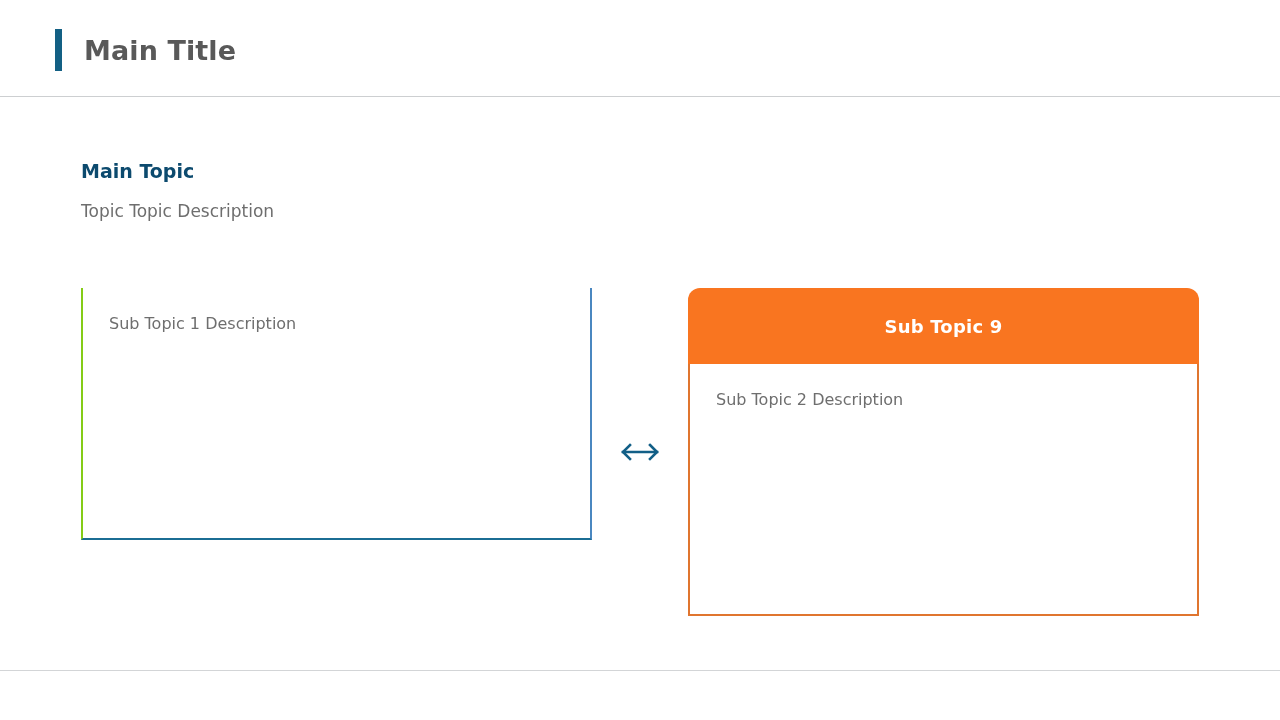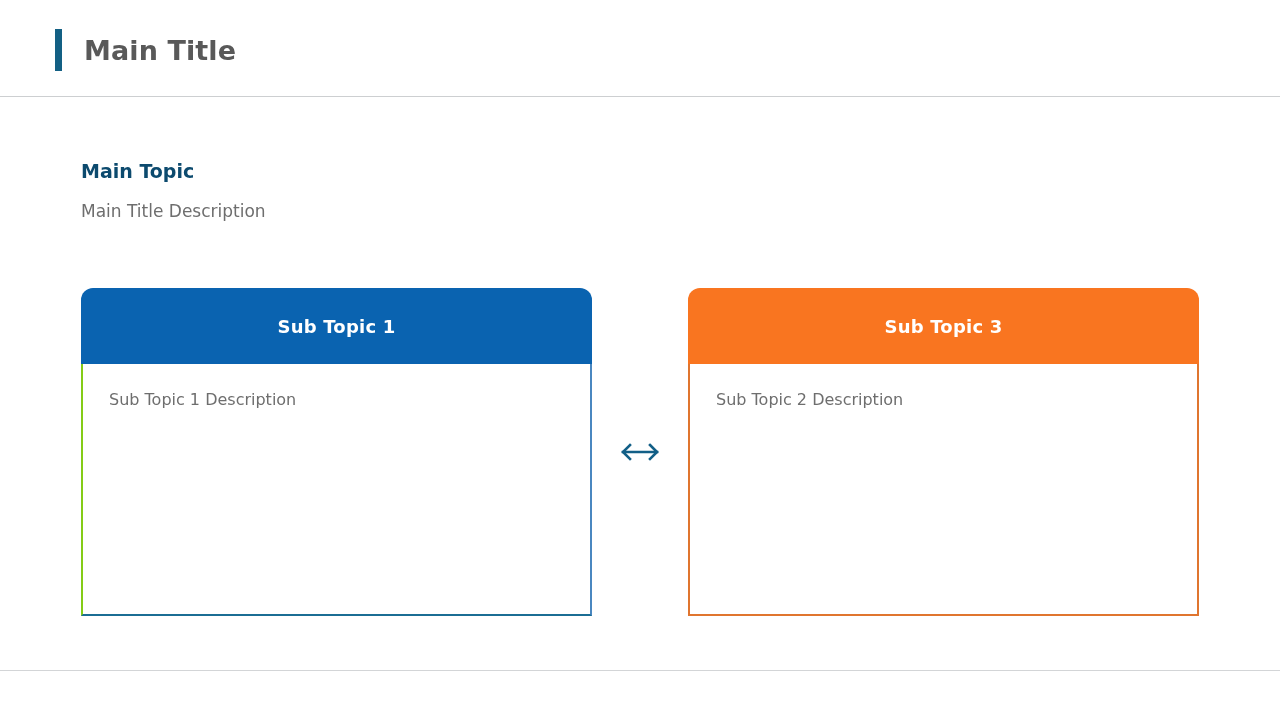--- a/index.html
+++ b/index.html
@@ -161,37 +161,34 @@
 <div class="slide-header">
   <div class="title-row">
     <div class="title-accent"></div>
     <div class="main-title">Main Title</div>
   </div>
 </div>
 <div class="header-divider"></div>
 
 <div class="topic-block">
   <div class="topic-title">Main Topic</div>
-  <div class="topic-desc">Main Title Description</div>
+  <div class="topic-desc">Topic Topic Description</div>
 </div>
 
 <div class="cards-area">
 
   <div class="card card-left">
-    <div class="card-header">
-      <span>Sub Topic 1</span>
-    </div>
     <div class="card-body">
       <span>Sub Topic 1 Description</span>
     </div>
   </div>
 
   <div class="card card-right">
     <div class="card-header">
-      <span>Sub Topic 3</span>
+      <span>Sub Topic 9</span>
     </div>
     <div class="card-body">
       <span>Sub Topic 2 Description</span>
     </div>
   </div>
 
 </div>
 
 <div class="connector">
   <svg width="42" height="22" viewBox="0 0 42 22">

